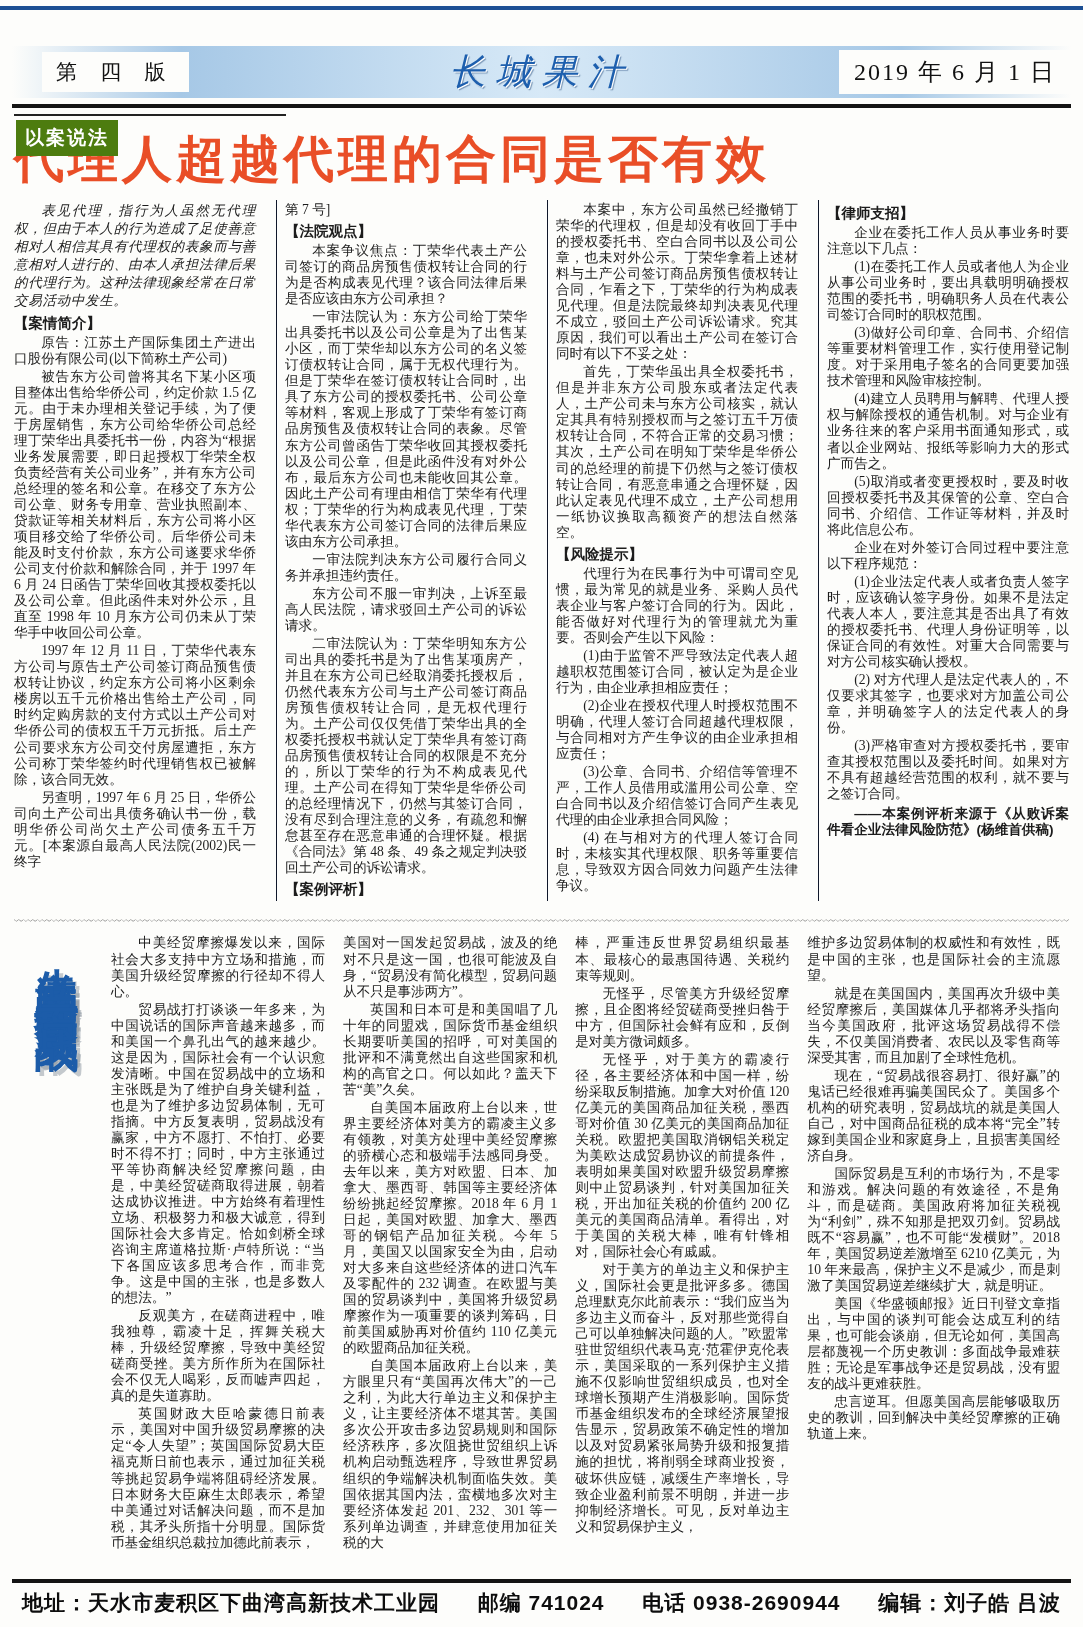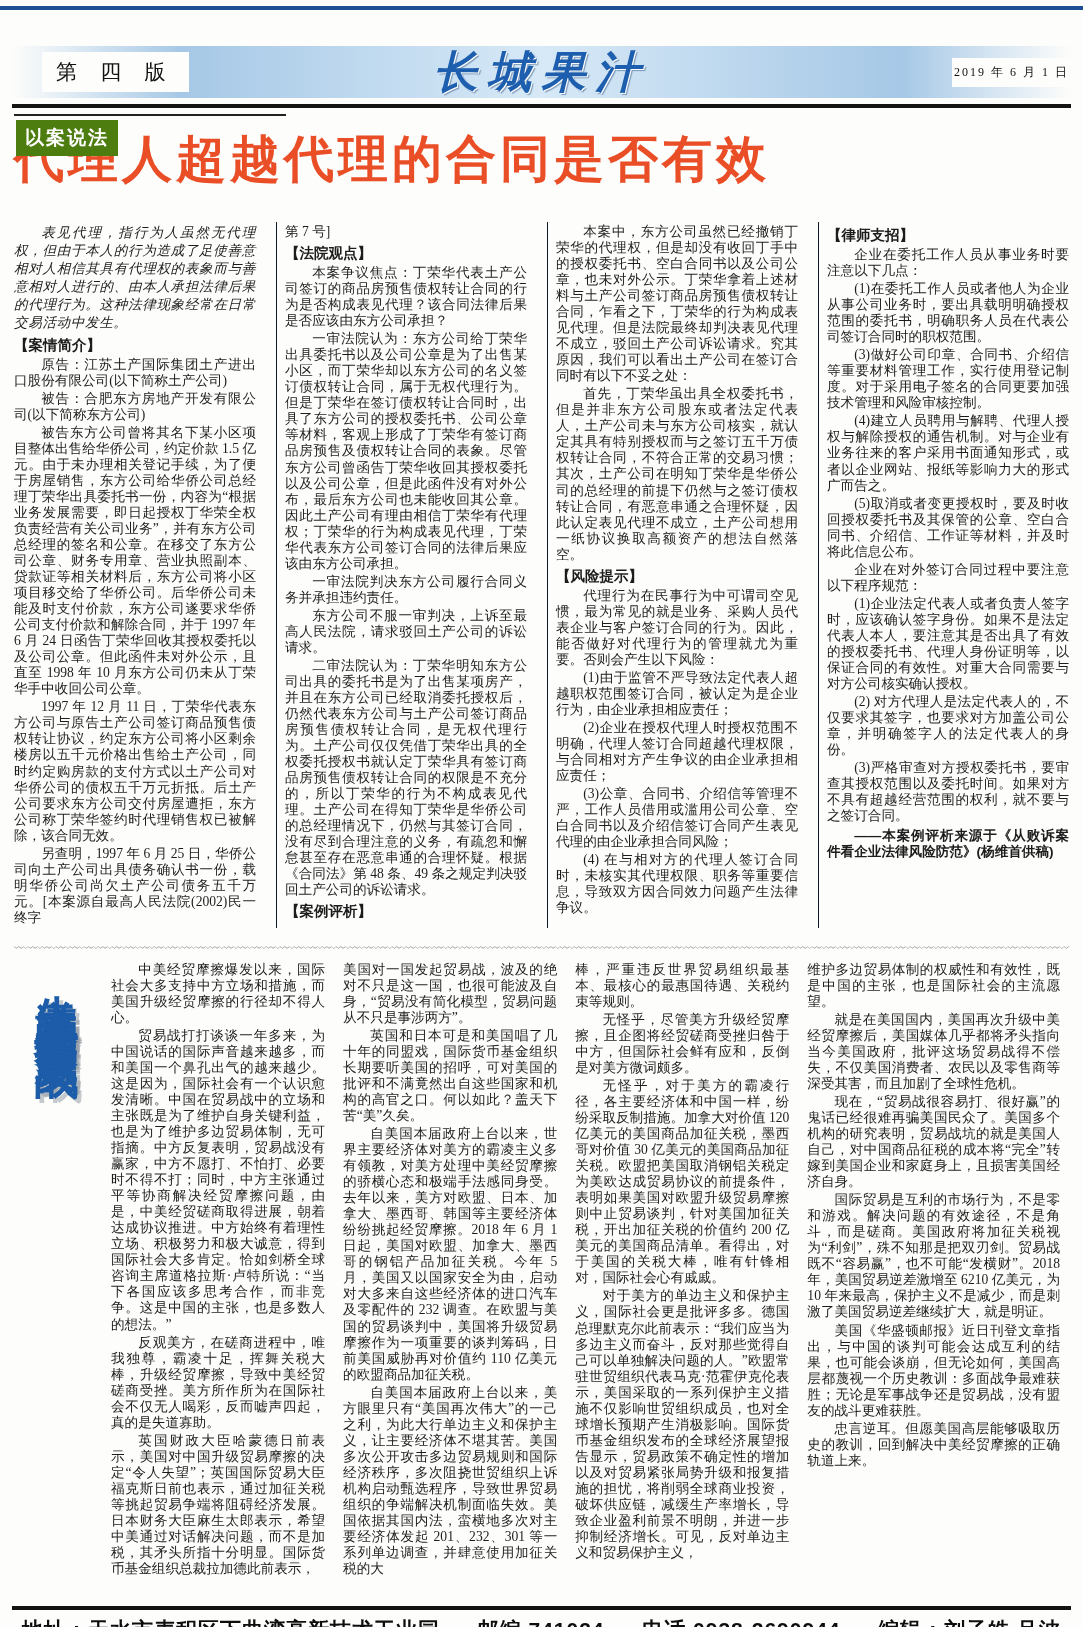--- a/index.html
+++ b/index.html
@@ -12,42 +12,42 @@
   .topline{height:4px;background:#1c4f93;margin:6px 0 0 0;}
   .masthead{
     height:52px;margin:36px 12px 0 12px;display:flex;align-items:center;
     background:linear-gradient(90deg,#fdfdfb 0%,#a6c8e6 16%,#d7e9f7 50%,#a6c8e6 84%,#fdfdfb 100%);
     position:relative;
   }
   .page-label{font-size:21px;letter-spacing:9px;color:#111;margin-left:30px;
     font-family:"Liberation Serif",serif;background:#fdfdfb;padding:6px 14px;}
   .paper-title{
     position:absolute;left:0;right:0;text-align:center;
-    font-family:"DejaVu Serif",serif;font-style:italic;font-weight:bold;
-    font-size:44px;letter-spacing:10px;color:#1d5fae;
+    font-family:"DejaVu Serif",serif;font-style:italic;font-weight:normal;
+    font-size:36px;letter-spacing:10px;color:#1d5fae;
     text-shadow:1px 1px 0 #fff,2px 2px 1px rgba(20,60,110,.45);
   }
-  .date-label{margin-left:auto;font-size:12px;color:#111;background:#fdfdfb;
-    padding:6px 2px;letter-spacing:2px;}
+  .date-label{margin-left:auto;font-size:24px;color:#111;background:#fdfdfb;
+    padding:6px 15px;letter-spacing:2px;}
   .black-rule{height:4px;background:#141414;margin:6px 12px 0 12px;}
   
   .lead-head{position:relative;margin:4px 14px 0 14px;height:88px;}
   .lead-head .pre-rule{position:absolute;left:0;top:2px;width:272px;height:2px;background:#222;}
   .badge{
     position:absolute;left:2px;top:8px;background:#4d7c0f;color:#fff;
     font-family:"Liberation Sans",sans-serif;font-weight:bold;font-size:19px;
     letter-spacing:2px;padding:5px 9px;
   }
   .headline{
     margin:0;padding-top:14px;text-align:left;
     font-family:"Liberation Sans","DejaVu Sans",sans-serif;
     font-size:50px;font-weight:900;letter-spacing:4px;color:#e94e27;
   }
   
-  .cols{display:flex;margin:22px 14px 0 14px;gap:12px;}
+  .cols{display:flex;margin:0 14px 0 14px;gap:12px;}
   .col{flex:1 1 0;padding:0 8px;min-width:0;}
   .lead-cols .col + .col{border-left:1px solid #0f172a;}
   .col:first-child{padding-left:0;}
   .col:last-child{padding-right:0;}
   .blk{font-size:13.6px;line-height:1.18;text-align:justify;text-justify:inter-character;
     word-break:break-all;}
   .blk.para{text-indent:2em;margin:2px 0;}
   .blk.cont{text-indent:0;margin:2px 0;}
   .blk.intro{font-family:"DejaVu Serif",serif;font-style:italic;letter-spacing:.6px;
     text-indent:2em;margin:2px 0;line-height:1.32;}
@@ -91,21 +91,20 @@
   <div class="pre-rule"></div>
   <span class="badge">以案说法</span>
   <h1 class="headline">代理人超越代理的合同是否有效</h1>
 </div>
 
 <div class="cols lead-cols">
   <div class="col">
       <div class="blk intro">表见代理，指行为人虽然无代理权，但由于本人的行为造成了足使善意相对人相信其具有代理权的表象而与善意相对人进行的、由本人承担法律后果的代理行为。这种法律现象经常在日常交易活动中发生。</div>
       <div class="blk heading">【案情简介】</div>
       <div class="blk para">原告：江苏土产国际集团土产进出口股份有限公司(以下简称土产公司)</div>
-      <div class="blk para">被告：合肥东方房地产开发有限公司(以下简称东方公司)</div>
       <div class="blk para">被告东方公司曾将其名下某小区项目整体出售给华侨公司，约定价款 1.5 亿元。由于未办理相关登记手续，为了便于房屋销售，东方公司给华侨公司总经理丁荣华出具委托书一份，内容为“根据业务发展需要，即日起授权丁华荣全权负责经营有关公司业务”，并有东方公司总经理的签名和公章。在移交了东方公司公章、财务专用章、营业执照副本、贷款证等相关材料后，东方公司将小区项目移交给了华侨公司。后华侨公司未能及时支付价款，东方公司遂要求华侨公司支付价款和解除合同，并于 1997 年 6 月 24 日函告丁荣华回收其授权委托以及公司公章。但此函件未对外公示，且直至 1998 年 10 月东方公司仍未从丁荣华手中收回公司公章。</div>
       <div class="blk para">1997 年 12 月 11 日，丁荣华代表东方公司与原告土产公司签订商品预售债权转让协议，约定东方公司将小区剩余楼房以五千元价格出售给土产公司，同时约定购房款的支付方式以土产公司对华侨公司的债权五千万元折抵。后土产公司要求东方公司交付房屋遭拒，东方公司称丁荣华签约时代理销售权已被解除，该合同无效。</div>
       <div class="blk para">另查明，1997 年 6 月 25 日，华侨公司向土产公司出具债务确认书一份，载明华侨公司尚欠土产公司债务五千万元。[本案源自最高人民法院(2002)民一终字</div>
     </div>
   <div class="col">
       <div class="blk cont">第 7 号]</div>
       <div class="blk heading">【法院观点】</div>
       <div class="blk para">本案争议焦点：丁荣华代表土产公司签订的商品房预售债权转让合同的行为是否构成表见代理？该合同法律后果是否应该由东方公司承担？</div>
       <div class="blk para">一审法院认为：东方公司给丁荣华出具委托书以及公司公章是为了出售某小区，而丁荣华却以东方公司的名义签订债权转让合同，属于无权代理行为。但是丁荣华在签订债权转让合同时，出具了东方公司的授权委托书、公司公章等材料，客观上形成了丁荣华有签订商品房预售及债权转让合同的表象。尽管东方公司曾函告丁荣华收回其授权委托以及公司公章，但是此函件没有对外公布，最后东方公司也未能收回其公章。因此土产公司有理由相信丁荣华有代理权；丁荣华的行为构成表见代理，丁荣华代表东方公司签订合同的法律后果应该由东方公司承担。</div>
       <div class="blk para">一审法院判决东方公司履行合同义务并承担违约责任。</div>

